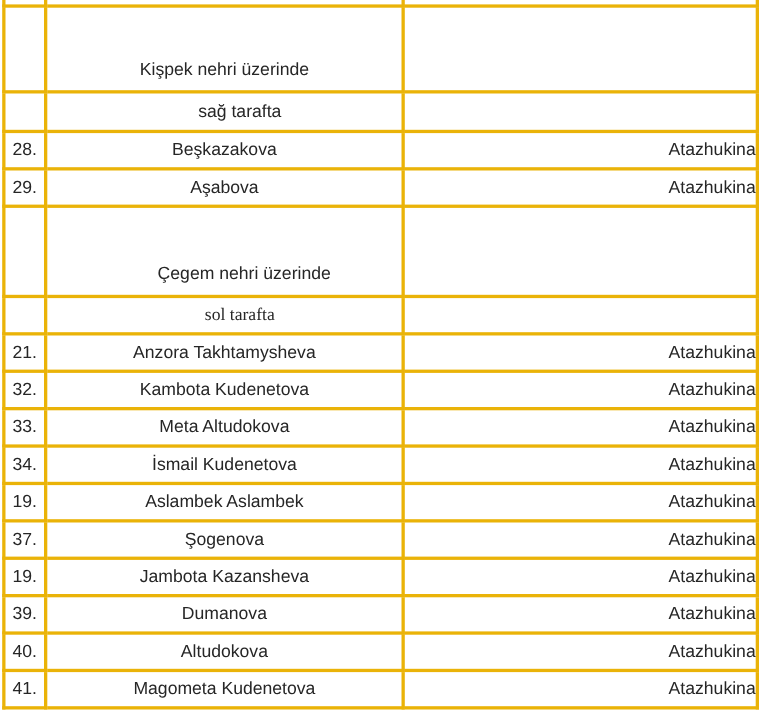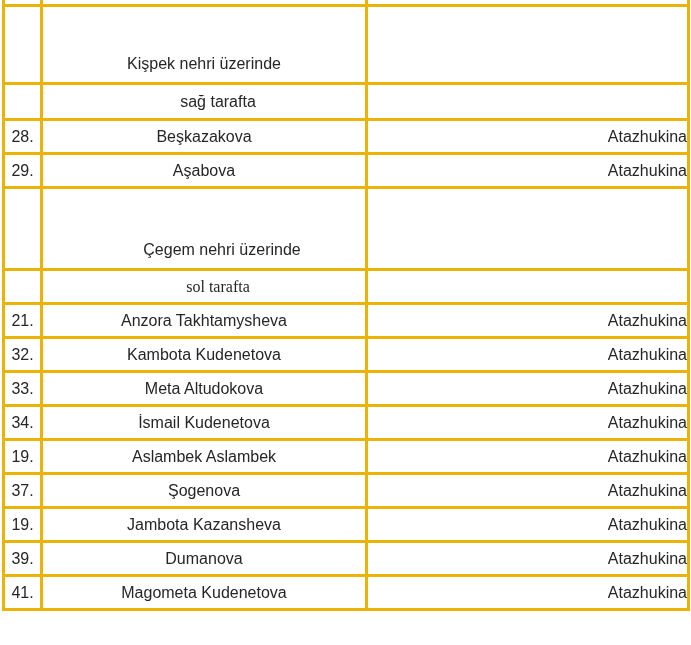--- a/index.html
+++ b/index.html
@@ -150,20 +150,25 @@
     <td class="cell-name">Jambota Kazansheva</td>
     <td class="cell-owner">Atazhukina</td>
   </tr>
 
   <tr class="data">
     <td class="cell-num">39.</td>
     <td class="cell-name">Dumanova</td>
     <td class="cell-owner">Atazhukina</td>
   </tr>
 
+  <tr class="data">
+    <td class="cell-num">40.</td>
+    <td class="cell-name">Altudokova</td>
+    <td class="cell-owner">Atazhukina</td>
+  </tr>
 
   <tr class="data">
     <td class="cell-num">41.</td>
     <td class="cell-name">Magometa Kudenetova</td>
     <td class="cell-owner">Atazhukina</td>
   </tr>
 
 </tbody>
   </table>
 

